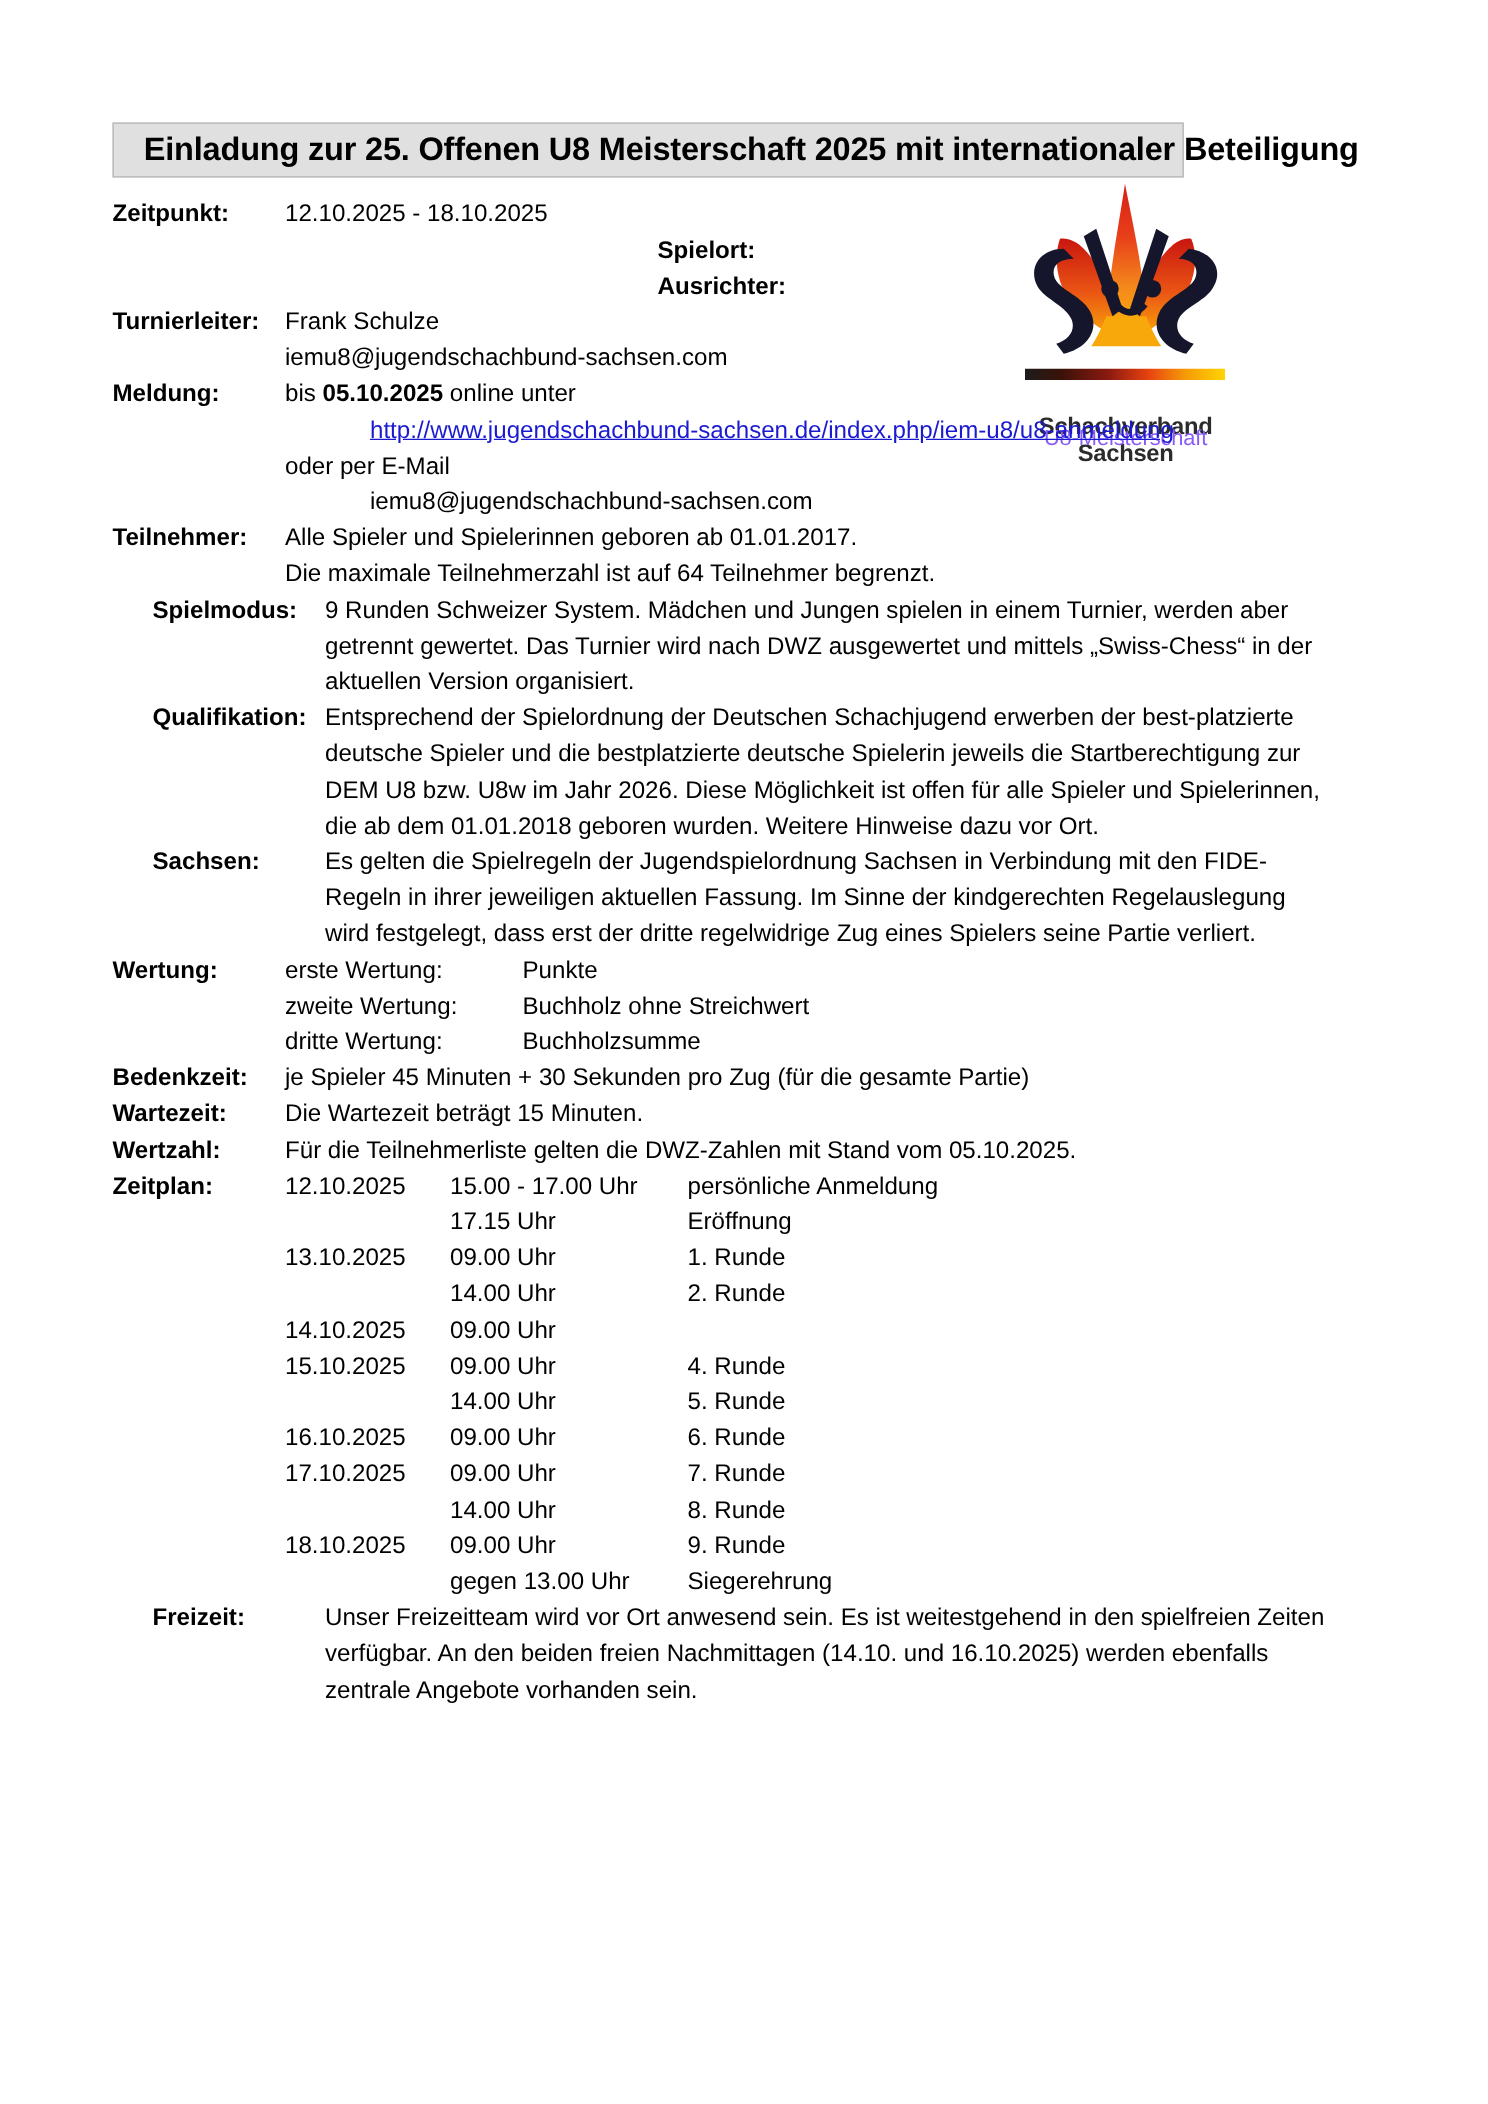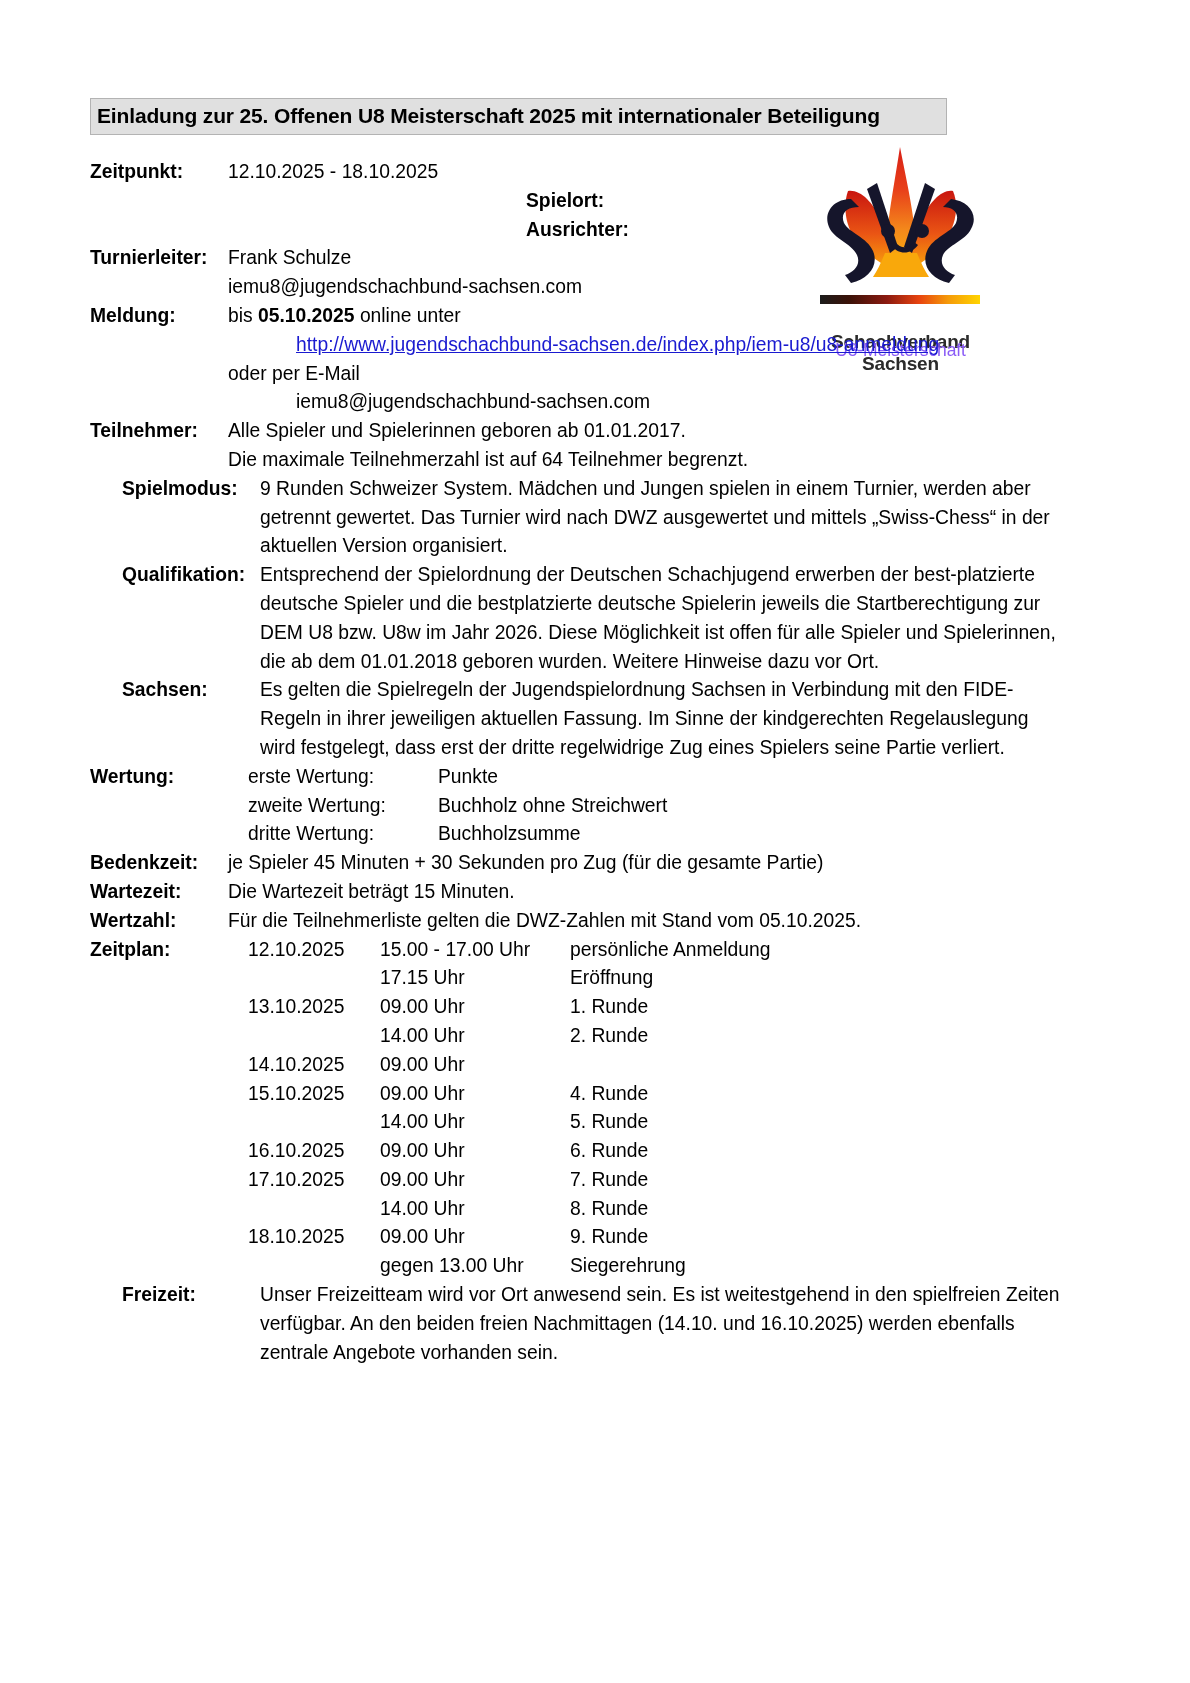--- a/index.html
+++ b/index.html
@@ -24,22 +24,22 @@
 
   
   .title-bar {
     position: absolute;
     left: 90px;
     top: 98px;
     width: 857px;
     box-sizing: border-box;
     background: #e0e0e0;
     border: 1px solid #b3b3b3;
-    padding: 5px 6px 6px 6px;
-    font-size: 21px;
+    padding: 5px 6px 6px 24px;
+    font-size: 26px;
     font-weight: bold;
     letter-spacing: -0.15px;
     white-space: nowrap;
   }
 
   
   .logo {
     position: absolute;
     left: 793px;
     top: 143px;
@@ -113,21 +113,20 @@
   a.link {
     color: #1a1ad0;
     text-decoration: underline;
   }
   .indent-1 { padding-left: 68px; }
   b.inline { font-weight: bold; }
 
   
   .sched-row {
     display: flex;
-    margin-left: 20px;
   }
   .sched-date {
     width: 132px;
     flex: 0 0 132px;
   }
   .sched-time {
     width: 190px;
     flex: 0 0 190px;
   }
   .sched-event {

